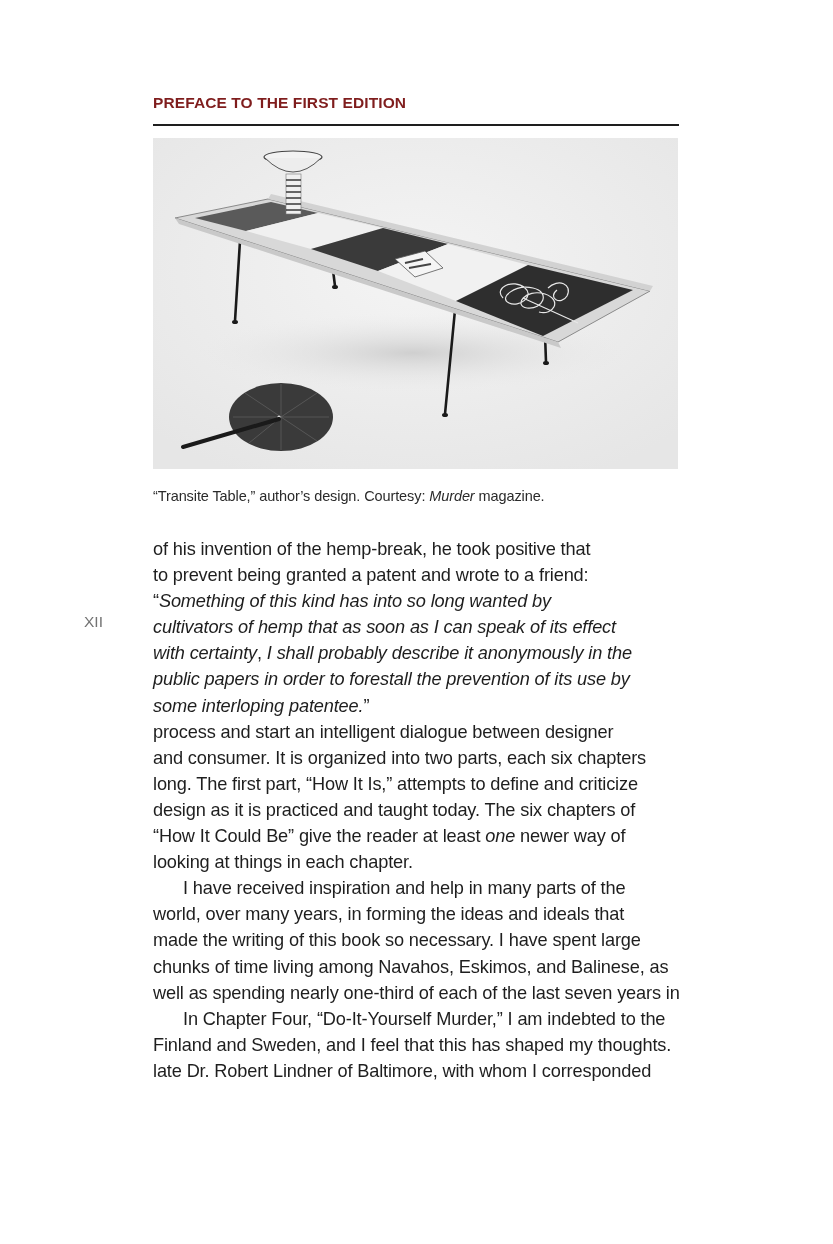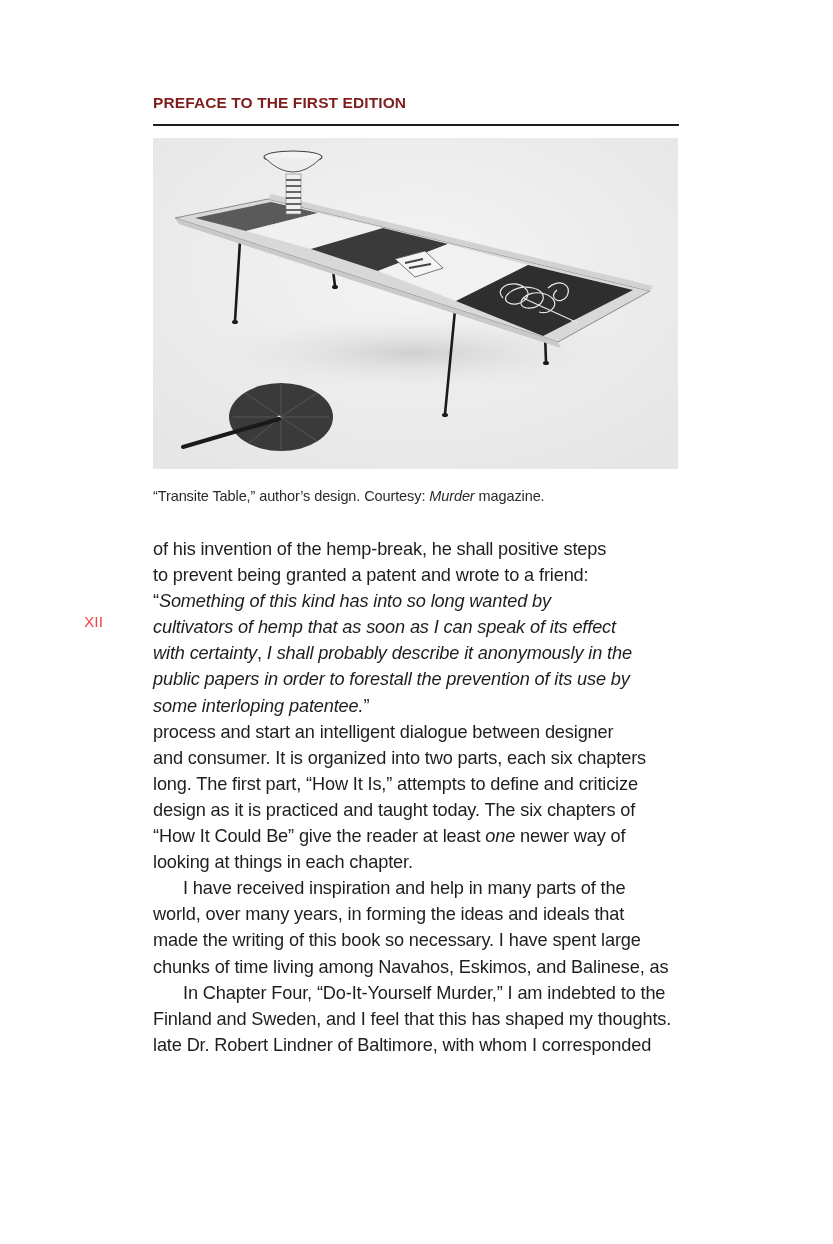--- a/index.html
+++ b/index.html
@@ -54,21 +54,21 @@
       font-size: 14.5px;
       color: #2a2a2a;
       white-space: nowrap;
       letter-spacing: -0.1px;
     }
     .folio {
       position: absolute;
       left: 84px;
       top: 613px;
       font-size: 15.5px;
-      color: #ef4444;
+      color: #737373;
     }
     .body-text {
       position: absolute;
       left: 153px;
       top: 536px;
       width: 530px;
       font-size: 18.2px;
       line-height: 26.1px;
       color: #1e1e1e;
       letter-spacing: -0.15px;
@@ -166,33 +166,34 @@
     <circle cx="126" cy="279" r="1.6" fill="#dcdcdc"></circle>
     <line x1="126" y1="281" x2="30" y2="309" stroke="#1a1a1a" stroke-width="4" stroke-linecap="round"></line>
   </svg>
 </div>
 
 <div class="caption"><span>“Transite Table,” author’s design. Courtesy: </span><span class="it">Murder</span><span> magazine.</span></div>
 
 <div class="folio">XII</div>
 
 <div class="body-text">
-  <span class="line">of his invention of the hemp-break, he shall positive steps</span>
+  <span class="line">of his invention of the hemp-break, he took positive that</span>
   <span class="line">to prevent being granted a patent and wrote to a friend:</span>
   <span class="line"><span>“</span><em>Something of this kind has into so long wanted by</em></span>
   <span class="line"><em>cultivators of hemp that as soon as I can speak of its effect</em></span>
   <span class="line"><em>with certainty</em><span>, </span><em>I shall probably describe it anonymously in the</em></span>
   <span class="line"><em>public papers in order to forestall the prevention of its use by</em></span>
   <span class="line"><em>some interloping patentee.</em><span>”</span></span>
   <span class="line">process and start an intelligent dialogue between designer</span>
   <span class="line">and consumer. It is organized into two parts, each six chapters</span>
   <span class="line">long. The first part, “How It Is,” attempts to define and criticize</span>
   <span class="line">design as it is practiced and taught today. The six chapters of</span>
   <span class="line"><span>“How It Could Be” give the reader at least </span><em>one</em><span> newer way of</span></span>
   <span class="line">looking at things in each chapter.</span>
   <span class="line indent">I have received inspiration and help in many parts of the</span>
   <span class="line">world, over many years, in forming the ideas and ideals that</span>
   <span class="line">made the writing of this book so necessary. I have spent large</span>
   <span class="line">chunks of time living among Navahos, Eskimos, and Balinese, as</span>
+  <span class="line">well as spending nearly one-third of each of the last seven years in</span>
   <span class="line indent">In Chapter Four, “Do-It-Yourself Murder,” I am indebted to the</span>
   <span class="line">Finland and Sweden, and I feel that this has shaped my thoughts.</span>
   <span class="line">late Dr. Robert Lindner of Baltimore, with whom I corresponded</span>
 </div>
 
 </body></html>

